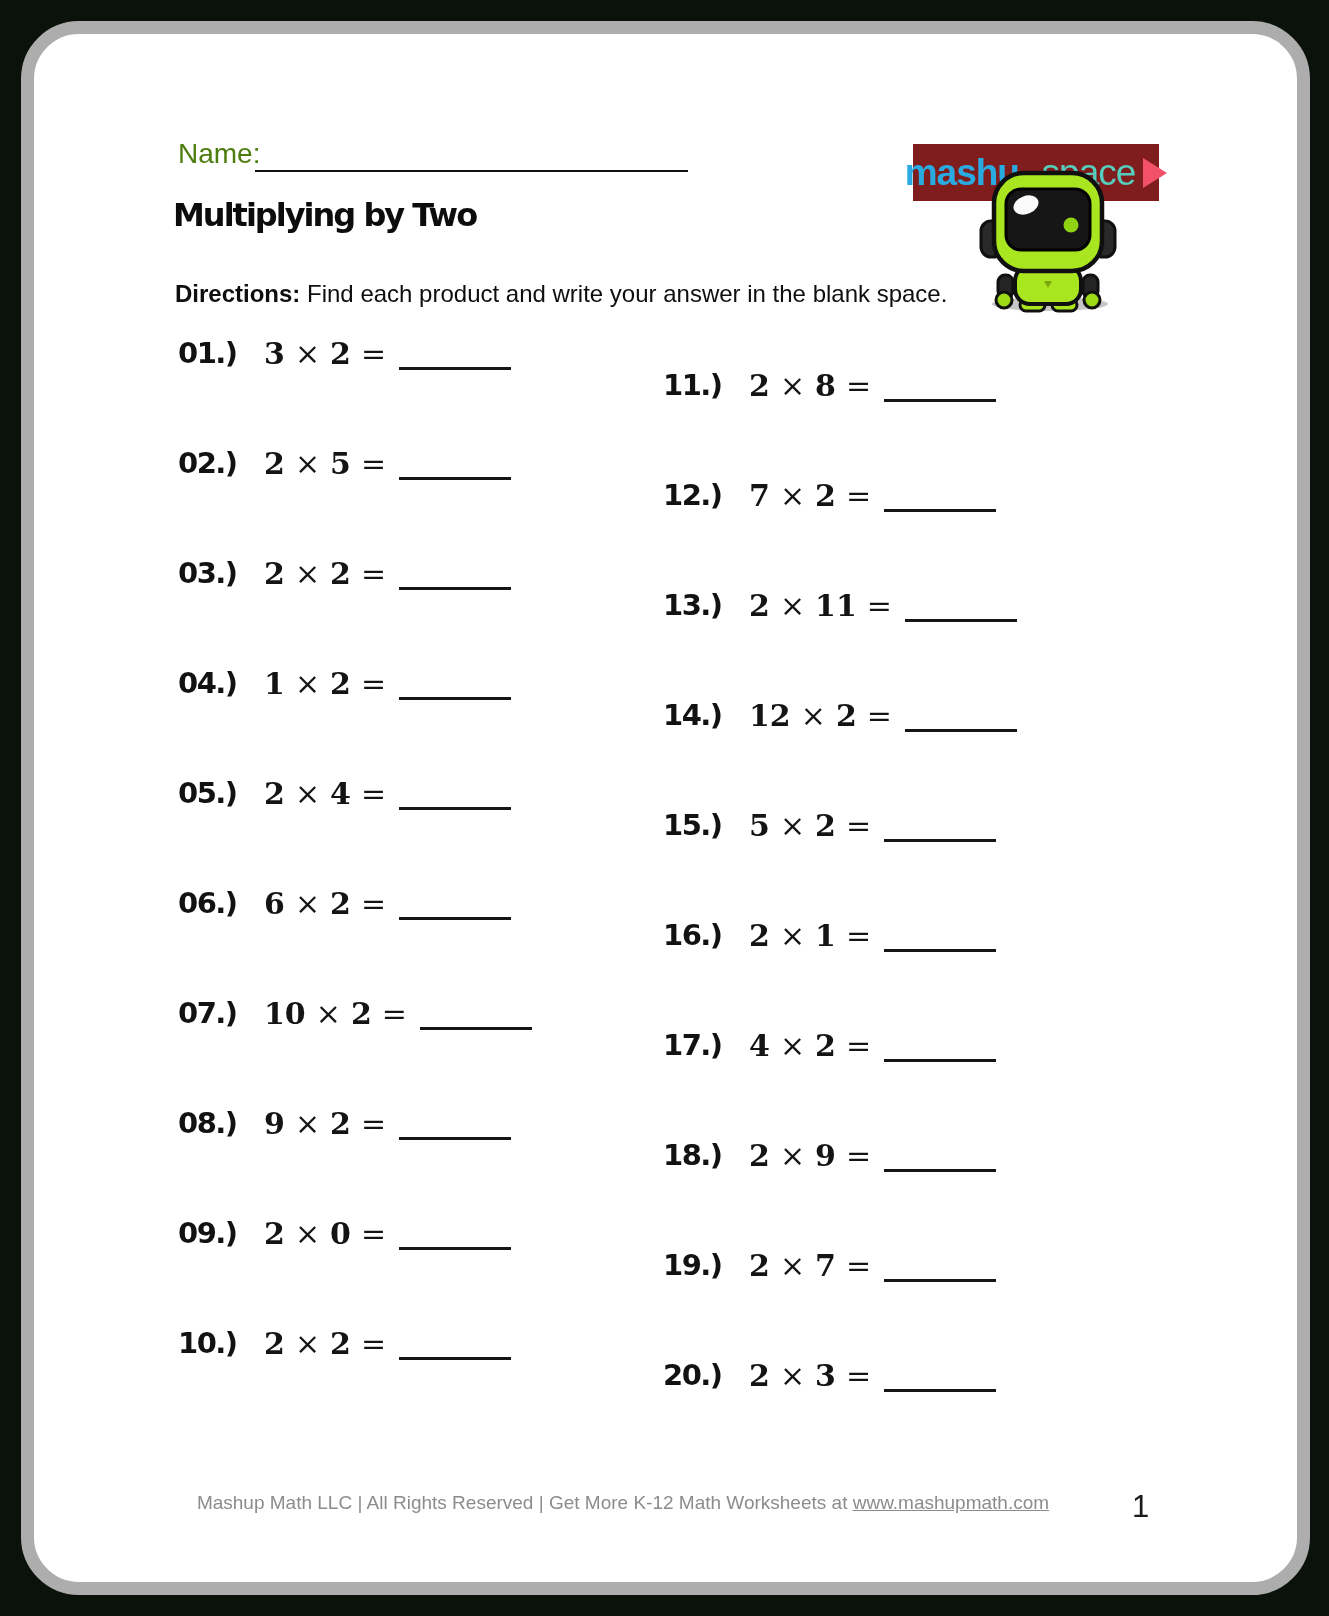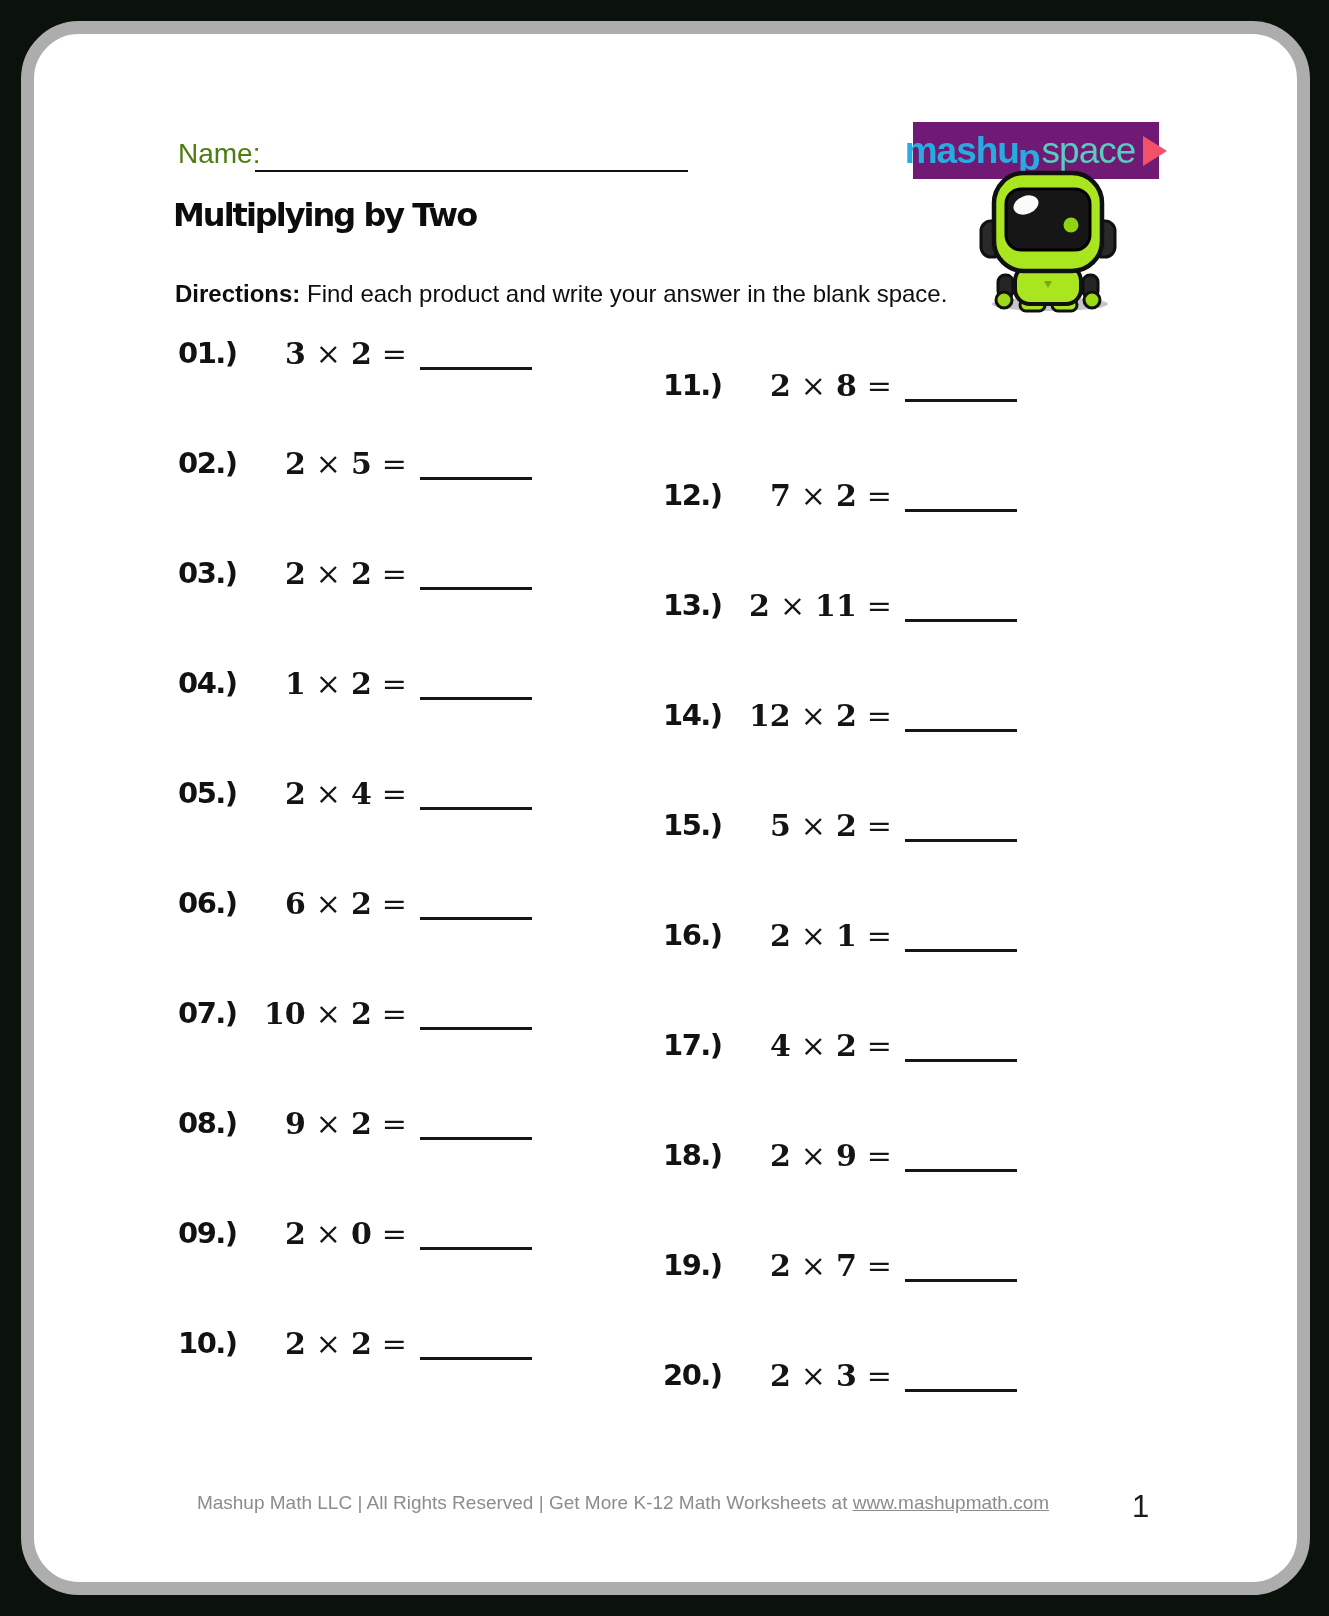--- a/index.html
+++ b/index.html
@@ -10,22 +10,22 @@
     position:absolute; left:21px; top:21px; width:1289px; height:1574px;
     background:#ffffff; border:13px solid #adadad; border-radius:58px;
   }
 
   
   .name-label { position:absolute; left:178px; top:138px; font-size:28px; color:#4d7c0f; }
   .name-line  { position:absolute; left:255px; top:170px; width:433px; border-top:2px solid #111; }
 
   
   .logo-box {
-    position:absolute; left:913px; top:122px; width:246px; height:57px;
-    background:#701a75; display:flex; align-items:center; justify-content:center;
+    position:absolute; left:913px; top:144px; width:246px; height:57px;
+    background:#7f1d1d; display:flex; align-items:center; justify-content:center;
   }
   .logo-word1 { color:#29abe2; font-weight:bold; font-size:37px; letter-spacing:-1px; }
   .logo-word1-sub { color:#29abe2; font-weight:bold; font-size:37px; position:relative; top:7px; left:-1px; letter-spacing:-1px; }
   .logo-word2 { color:#56cdbd; font-weight:400; font-size:37px; letter-spacing:-1px; margin-left:1px; }
   .logo-play { width:0; height:0; border-top:15px solid transparent; border-bottom:15px solid transparent;
     border-left:24px solid #f3506a; margin-left:8px; }
 
   
   .robot { position:absolute; left:968px; top:163px; }
 
@@ -34,21 +34,21 @@
     position:absolute; left:173px; top:196px; font-family:"DejaVu Sans", sans-serif;
     font-size:32px; font-weight:800; letter-spacing:-2px; color:#0c0c0c;
   }
   .directions { position:absolute; left:175px; top:254px; font-size:24px; color:#0e0e0e;margin-top:26px; }
   .directions b { font-weight:bold; }
 
   
   .col { position:absolute; top:336px; display:flex; flex-direction:column; }
   .col-left  { left:178px; }
   .col-right { left:663px;margin-top:32px; }
-  .prob-row { height:110px; display:flex; align-items:flex-start;justify-content:space-between; }
+  .prob-row { height:110px; display:flex; align-items:flex-start; }
   .pnum {
     width:86px; font-family:"DejaVu Sans", sans-serif; font-weight:800;
     font-size:29px; letter-spacing:-1.5px; color:#121212; flex:none;
   }
   .pexpr { font-family:"DejaVu Serif","Liberation Serif",serif; font-weight:700;
     font-size:30px; color:#141414; white-space:nowrap; margin-top:-2px; }
   .times { font-weight:400; margin:0 10px; }
   .eq    { font-weight:400; margin-left:10px; }
   .blank { display:inline-block; width:112px; border-bottom:3px solid #161616;
     height:30px; margin-left:13px; transform:translateY(6px); }

